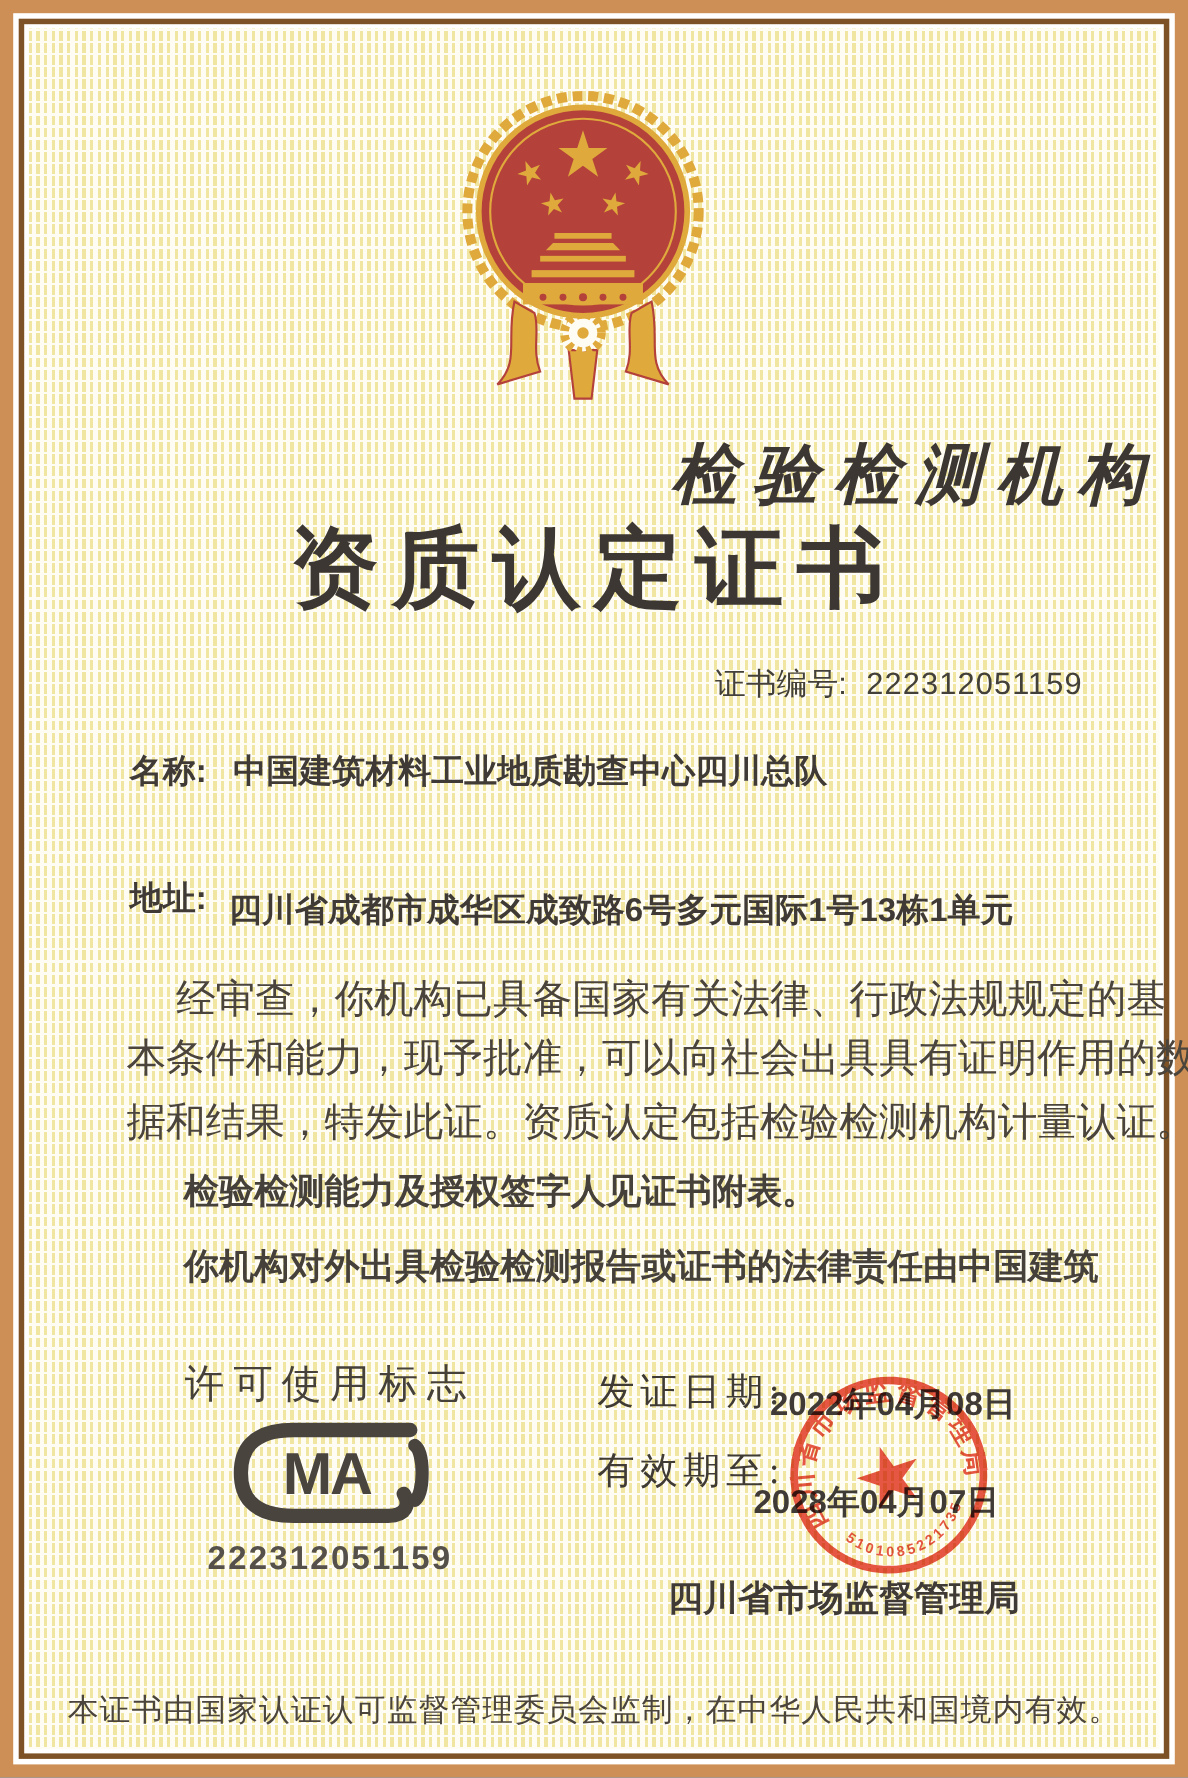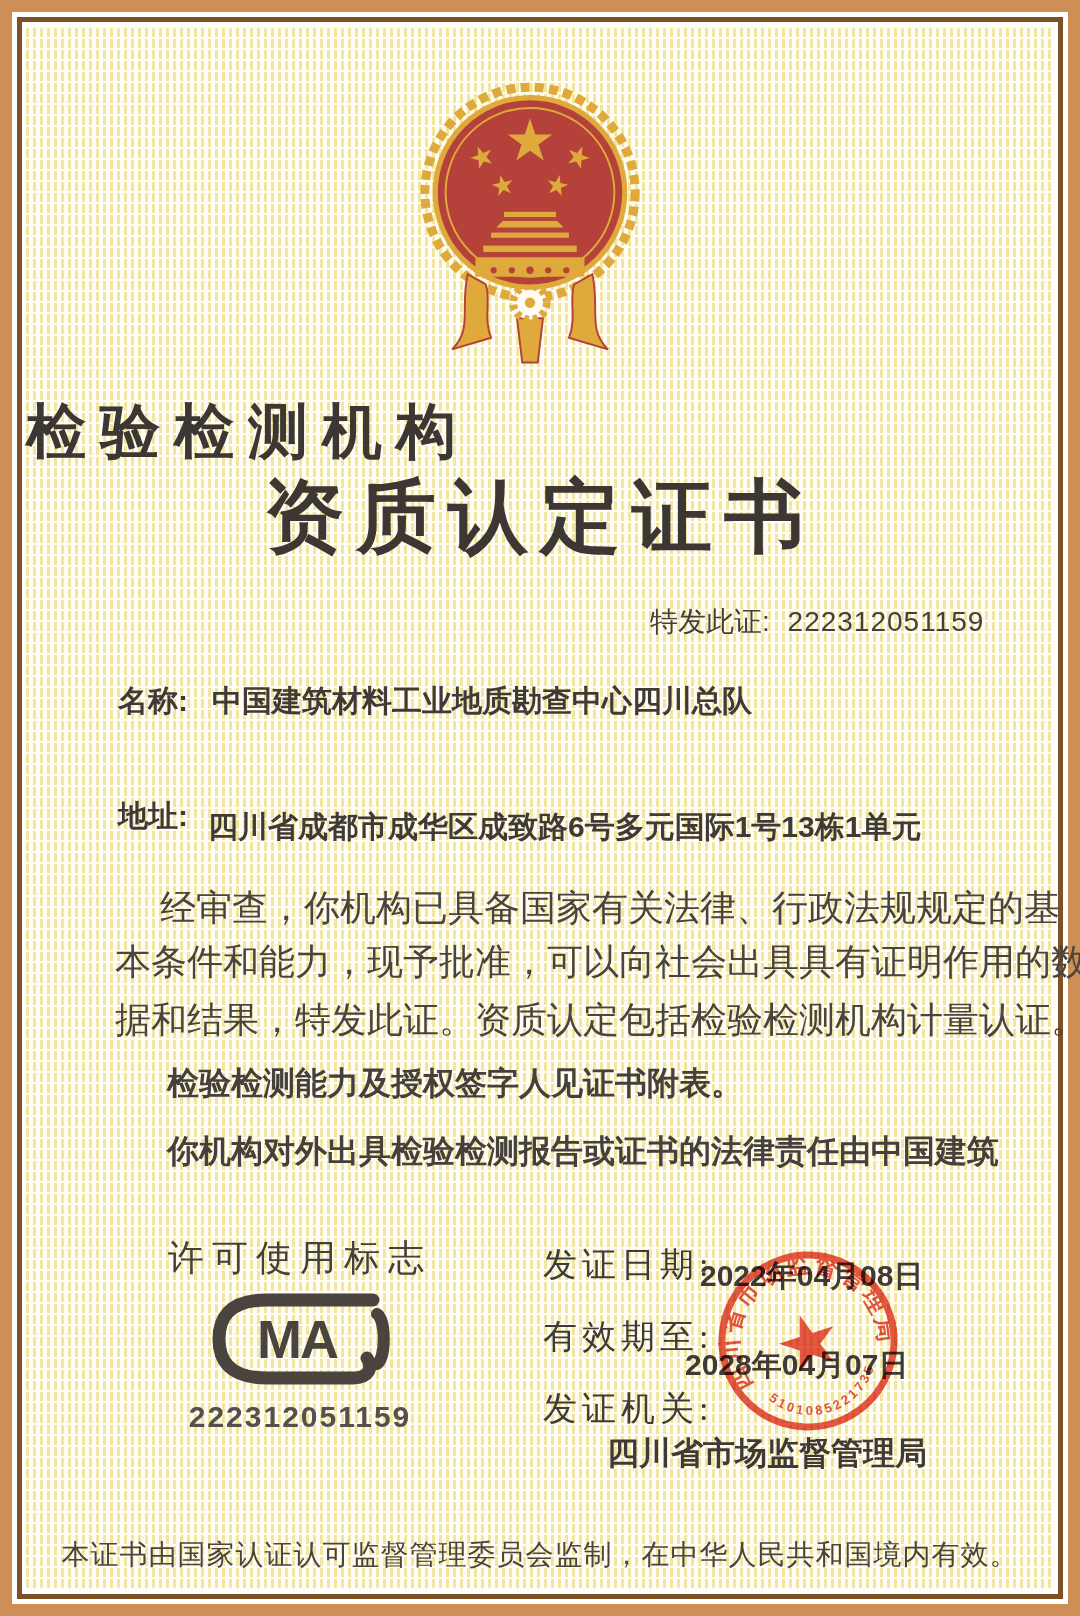--- a/index.html
+++ b/index.html
@@ -19,22 +19,22 @@
     box-shadow:
       0 0 0 4px #ffffff,
       0 0 0 9px #7d5226,
       0 0 0 14px #ffffff;
   }
   .abs{position:absolute;white-space:nowrap;}
   .serif{font-family:"Liberation Serif",serif;}
   .sans{font-family:"Liberation Sans",sans-serif;}
 
   .title-line1{
-    top:366px;left:0;width:100%;text-align:left;
-    font-size:60px;font-weight:700;letter-spacing:14px;color:#3c3732;
+    top:366px;left:0;width:100%;text-align:right;
+    font-size:60px;font-weight:700;letter-spacing:14px;color:#3c3732;font-style:italic;
   }
   .title-line2{
     top:438px;left:0;width:100%;text-align:center;
     font-size:80px;font-weight:700;letter-spacing:12px;color:#3c3732;
   }
   .certno{top:577px;left:624px;font-size:28px;color:#43403a;}
   .certno .num{letter-spacing:1px;}
 
   .field-row{display:flex;align-items:flex-start;color:#3f3a35;font-size:30px;font-weight:600;}
   .row-name{top:655px;left:92px;gap:24px;}
@@ -119,21 +119,21 @@
         <circle cx="100" cy="145" r="2.8"></circle>
         <circle cx="114" cy="145" r="2.4"></circle>
           <circle cx="128" cy="145" r="2.4"></circle>
       </g>
     </svg>
 
     <div class="abs serif title-line1">检验检测机构</div>
     <div class="abs serif title-line2">资质认定证书</div>
 
     <div class="abs certno sans">
-      <span>特发此证:</span>
+      <span>证书编号:</span>
       <span class="num" style="margin-left:10px;">222312051159</span>
     </div>
 
     <div class="abs field-row row-name">
       <span>名称:</span>
       <span class="val">中国建筑材料工业地质勘查中心四川总队</span>
     </div>
     <div class="abs field-row row-addr">
       <span>地址:</span>
       <span class="val">四川省成都市成华区成致路6号多元国际1号13栋1单元</span>
@@ -155,21 +155,20 @@
     </svg>
 
     <div class="abs sans cma-number">222312051159</div>
 
     <div class="abs serif iss-label lbl-issue">发证日期:</div>
     <div class="abs sans iss-value val-issue">2022年04月08日</div>
 
     <div class="abs serif iss-label lbl-valid">有效期至:</div>
     <div class="abs sans iss-value val-valid">2028年04月07日</div>
 
-    <div class="abs serif iss-label lbl-auth">发证机关:</div>
     <div class="abs sans iss-value val-auth">四川省市场监督管理局</div>
 
     <svg class="abs seal" width="190" height="190" viewBox="0 0 190 190">
       <g transform="rotate(-18 95 95)">
         <circle cx="95" cy="95" r="86" fill="none" stroke="#e2402c" stroke-width="7"></circle>
         <path d="M0,-30 L6.75,-9.27 L28.53,-9.27 L10.89,3.54 L17.64,24.27 L0,11.46 L-17.64,24.27 L-10.89,3.54 L-28.53,-9.27 L-6.75,-9.27 Z" transform="translate(95,98)" fill="#e2402c"></path>
         <defs>
           <path id="sealTopArc" d="M30,122 A70,70 0 1 1 160,122"></path>
           <path id="sealBottomArc" d="M36,133 A66,66 0 0 0 154,133"></path>
         </defs>

